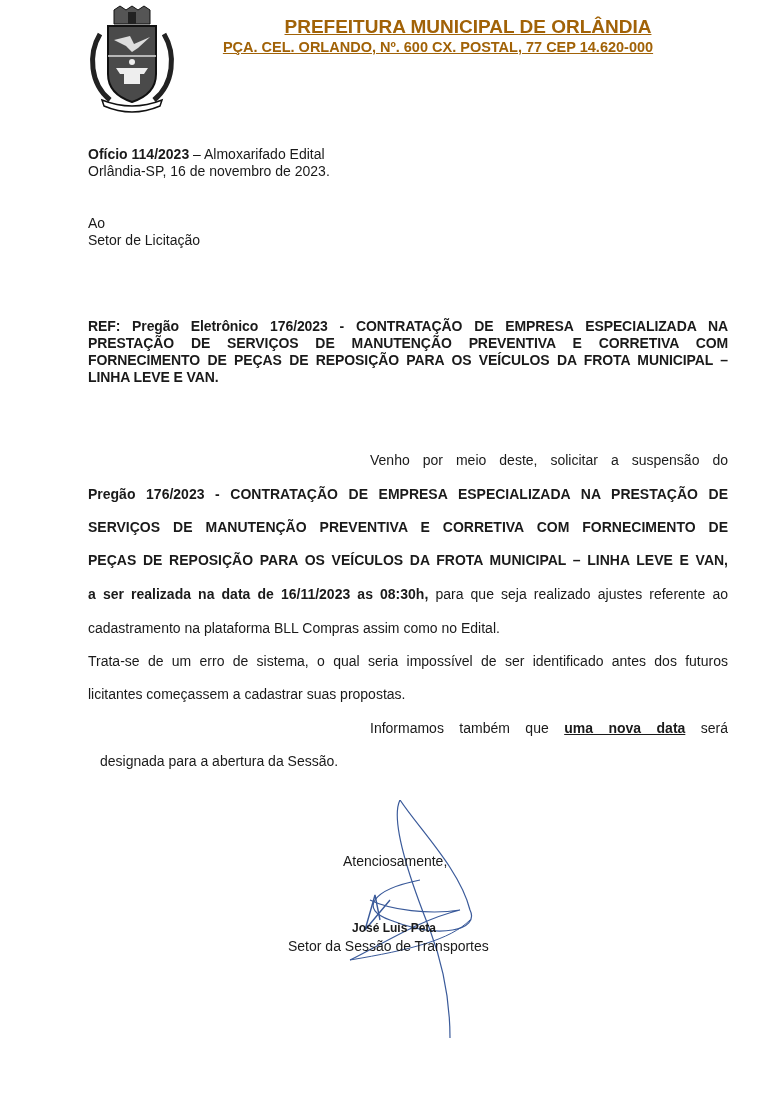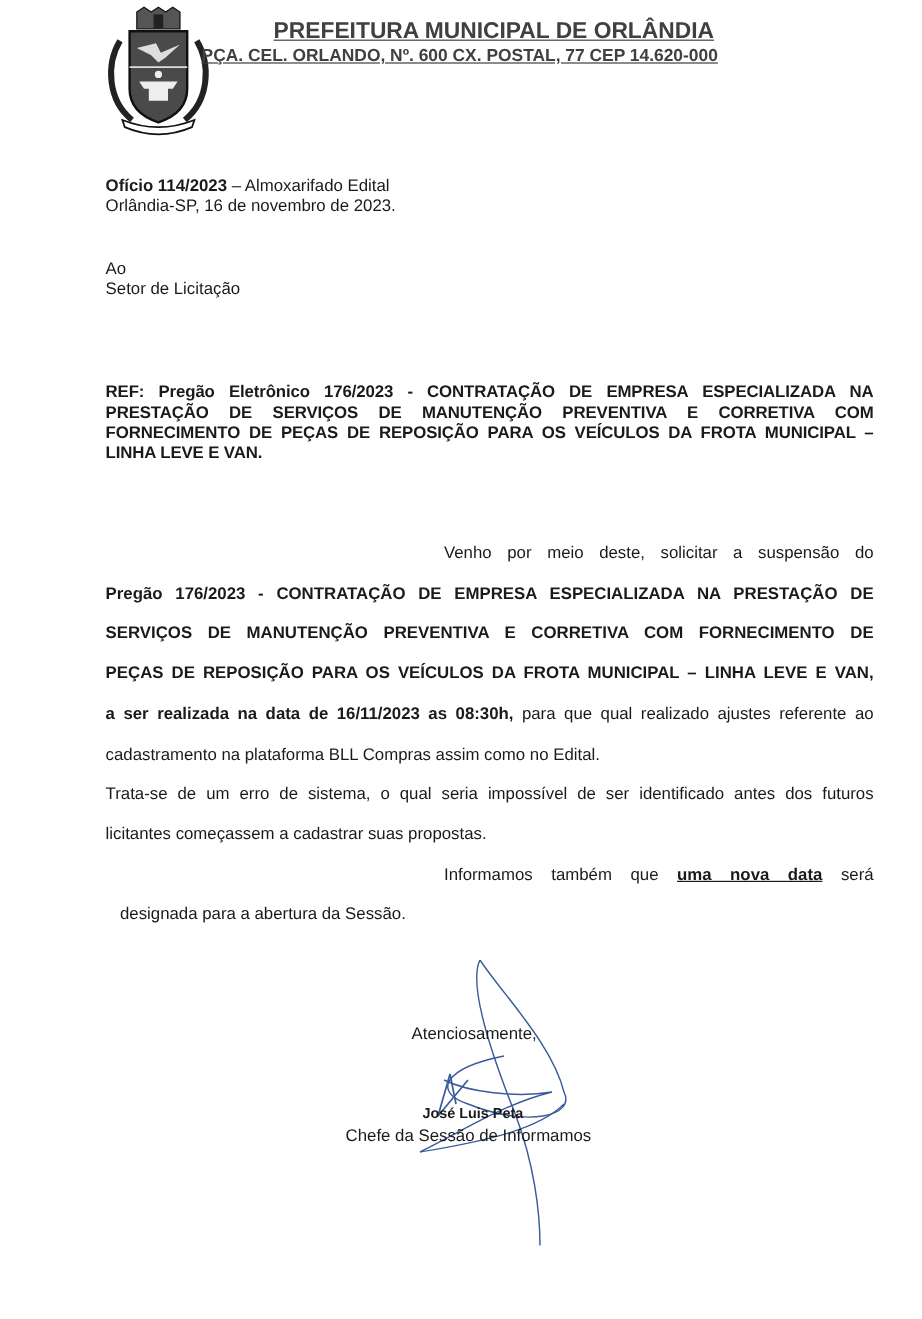--- a/index.html
+++ b/index.html
@@ -1,20 +1,20 @@
 <!DOCTYPE html>
 <html><head>
 <meta charset="utf-8">
 <style>
   html, body { margin:0; padding:0; background:#ffffff; }
   body { width:768px; height:1099px; position:relative; overflow:hidden;
          font-family:"Liberation Sans", sans-serif; color:#1a1a1a; }
   .crest { position:absolute; left:82px; top:4px; width:100px; height:112px; }
-  .hdr { position:absolute; left:168px; top:16px; width:500px; text-align:left;
-         font-family:"Liberation Sans", sans-serif; font-weight:bold; color:#404040; }
+  .hdr { position:absolute; left:188px; top:16px; width:500px; text-align:center;
+         font-family:"Liberation Sans", sans-serif; font-weight:bold; color:#a16207; }
   .hdr .t1 { font-size:19px; text-decoration:underline; line-height:22px; margin-left:60px; }
   .hdr .t2 { font-size:14px; text-decoration:underline; line-height:16px; margin-left:60px; }
   .hdr .t3 { font-size:14.5px; text-decoration:underline; line-height:18px; }
   .hdr .t4 { font-size:14.5px; text-decoration:underline; line-height:18px; margin-left:40px; }
   .blk { position:absolute; left:88px; font-size:14px; line-height:17px; }
   .ref { position:absolute; left:88px; top:318px; width:640px; font-size:14px; line-height:17px;
          font-weight:bold; text-align:justify; font-family:Liberation Sans, sans-serif; letter-spacing:-0.1px; }
   .line { position:absolute; left:88px; width:640px; font-size:14px; height:18px; white-space:nowrap; }
   .just { text-align:justify; text-align-last:justify; }
   .b { font-weight:bold; }
@@ -63,34 +63,34 @@
 
 <div class="ref">REF: Pregão Eletrônico 176/2023 - CONTRATAÇÃO DE EMPRESA ESPECIALIZADA NA PRESTAÇÃO DE SERVIÇOS DE MANUTENÇÃO PREVENTIVA E CORRETIVA COM FORNECIMENTO DE PEÇAS DE REPOSIÇÃO PARA OS VEÍCULOS DA FROTA MUNICIPAL – LINHA LEVE E VAN.</div>
 
 <div class="line" style="top:452px; left:370px; width:358px;">
   <div class="just">Venho por meio deste, solicitar a suspensão do</div>
 </div>
 <div class="line b just" style="top:486px;">Pregão 176/2023 -  CONTRATAÇÃO DE EMPRESA ESPECIALIZADA NA PRESTAÇÃO DE</div>
 <div class="line b just" style="top:519px;">SERVIÇOS DE MANUTENÇÃO PREVENTIVA E CORRETIVA COM FORNECIMENTO DE</div>
 <div class="line b just" style="top:552px;">PEÇAS DE REPOSIÇÃO PARA OS VEÍCULOS DA FROTA MUNICIPAL – LINHA LEVE E VAN,</div>
 <div class="line just" style="top:586px;">
-  <span class="b">a ser realizada na data de 16/11/2023 as 08:30h,</span><span> para que qual realizado ajustes referente ao</span>
+  <span class="b">a ser realizada na data de 16/11/2023 as 08:30h,</span><span> para que seja realizado ajustes referente ao</span>
 </div>
 <div class="line" style="top:620px;">cadastramento na plataforma BLL Compras assim como no Edital.</div>
 <div class="line just" style="top:653px;">Trata-se de um erro de sistema, o qual seria impossível de ser identificado antes dos futuros</div>
 <div class="line" style="top:686px;">licitantes começassem a cadastrar suas propostas.</div>
 <div class="line just" style="top:720px; left:370px; width:358px;">
   <span>Informamos também que </span><span class="u">uma nova data</span><span> será</span>
 </div>
 <div class="line" style="top:753px;margin-left:12px;">designada para a abertura da Sessão.</div>
 
 <div class="sig">
   <svg width="200" height="240" viewBox="0 0 200 240">
     <path d="M70 0 C60 20 80 80 100 130 C115 170 120 210 120 238" fill="none" stroke="#3a5a9a" stroke-width="1.2"></path>
     <path d="M70 0 C90 30 130 70 140 110 C150 130 110 140 60 120 C30 110 40 90 90 80" fill="none" stroke="#3a5a9a" stroke-width="1.2"></path>
     <path d="M20 160 C60 140 90 120 130 110 C100 115 60 110 40 100" fill="none" stroke="#3a5a9a" stroke-width="1.2"></path>
     <path d="M50 120 L45 95 L35 130 L60 100" fill="none" stroke="#3a5a9a" stroke-width="1.4"></path>
     <path d="M20 160 C80 150 120 140 140 120" fill="none" stroke="#3a5a9a" stroke-width="1"></path>
   </svg>
 </div>
 <div class="closing">Atenciosamente,</div>
 <div class="signame">José Luis Peta</div>
-<div class="sigrole">Chefe da Sessão de Informamos</div>
+<div class="sigrole">Setor da Sessão de Transportes</div>
 
 </body></html>

